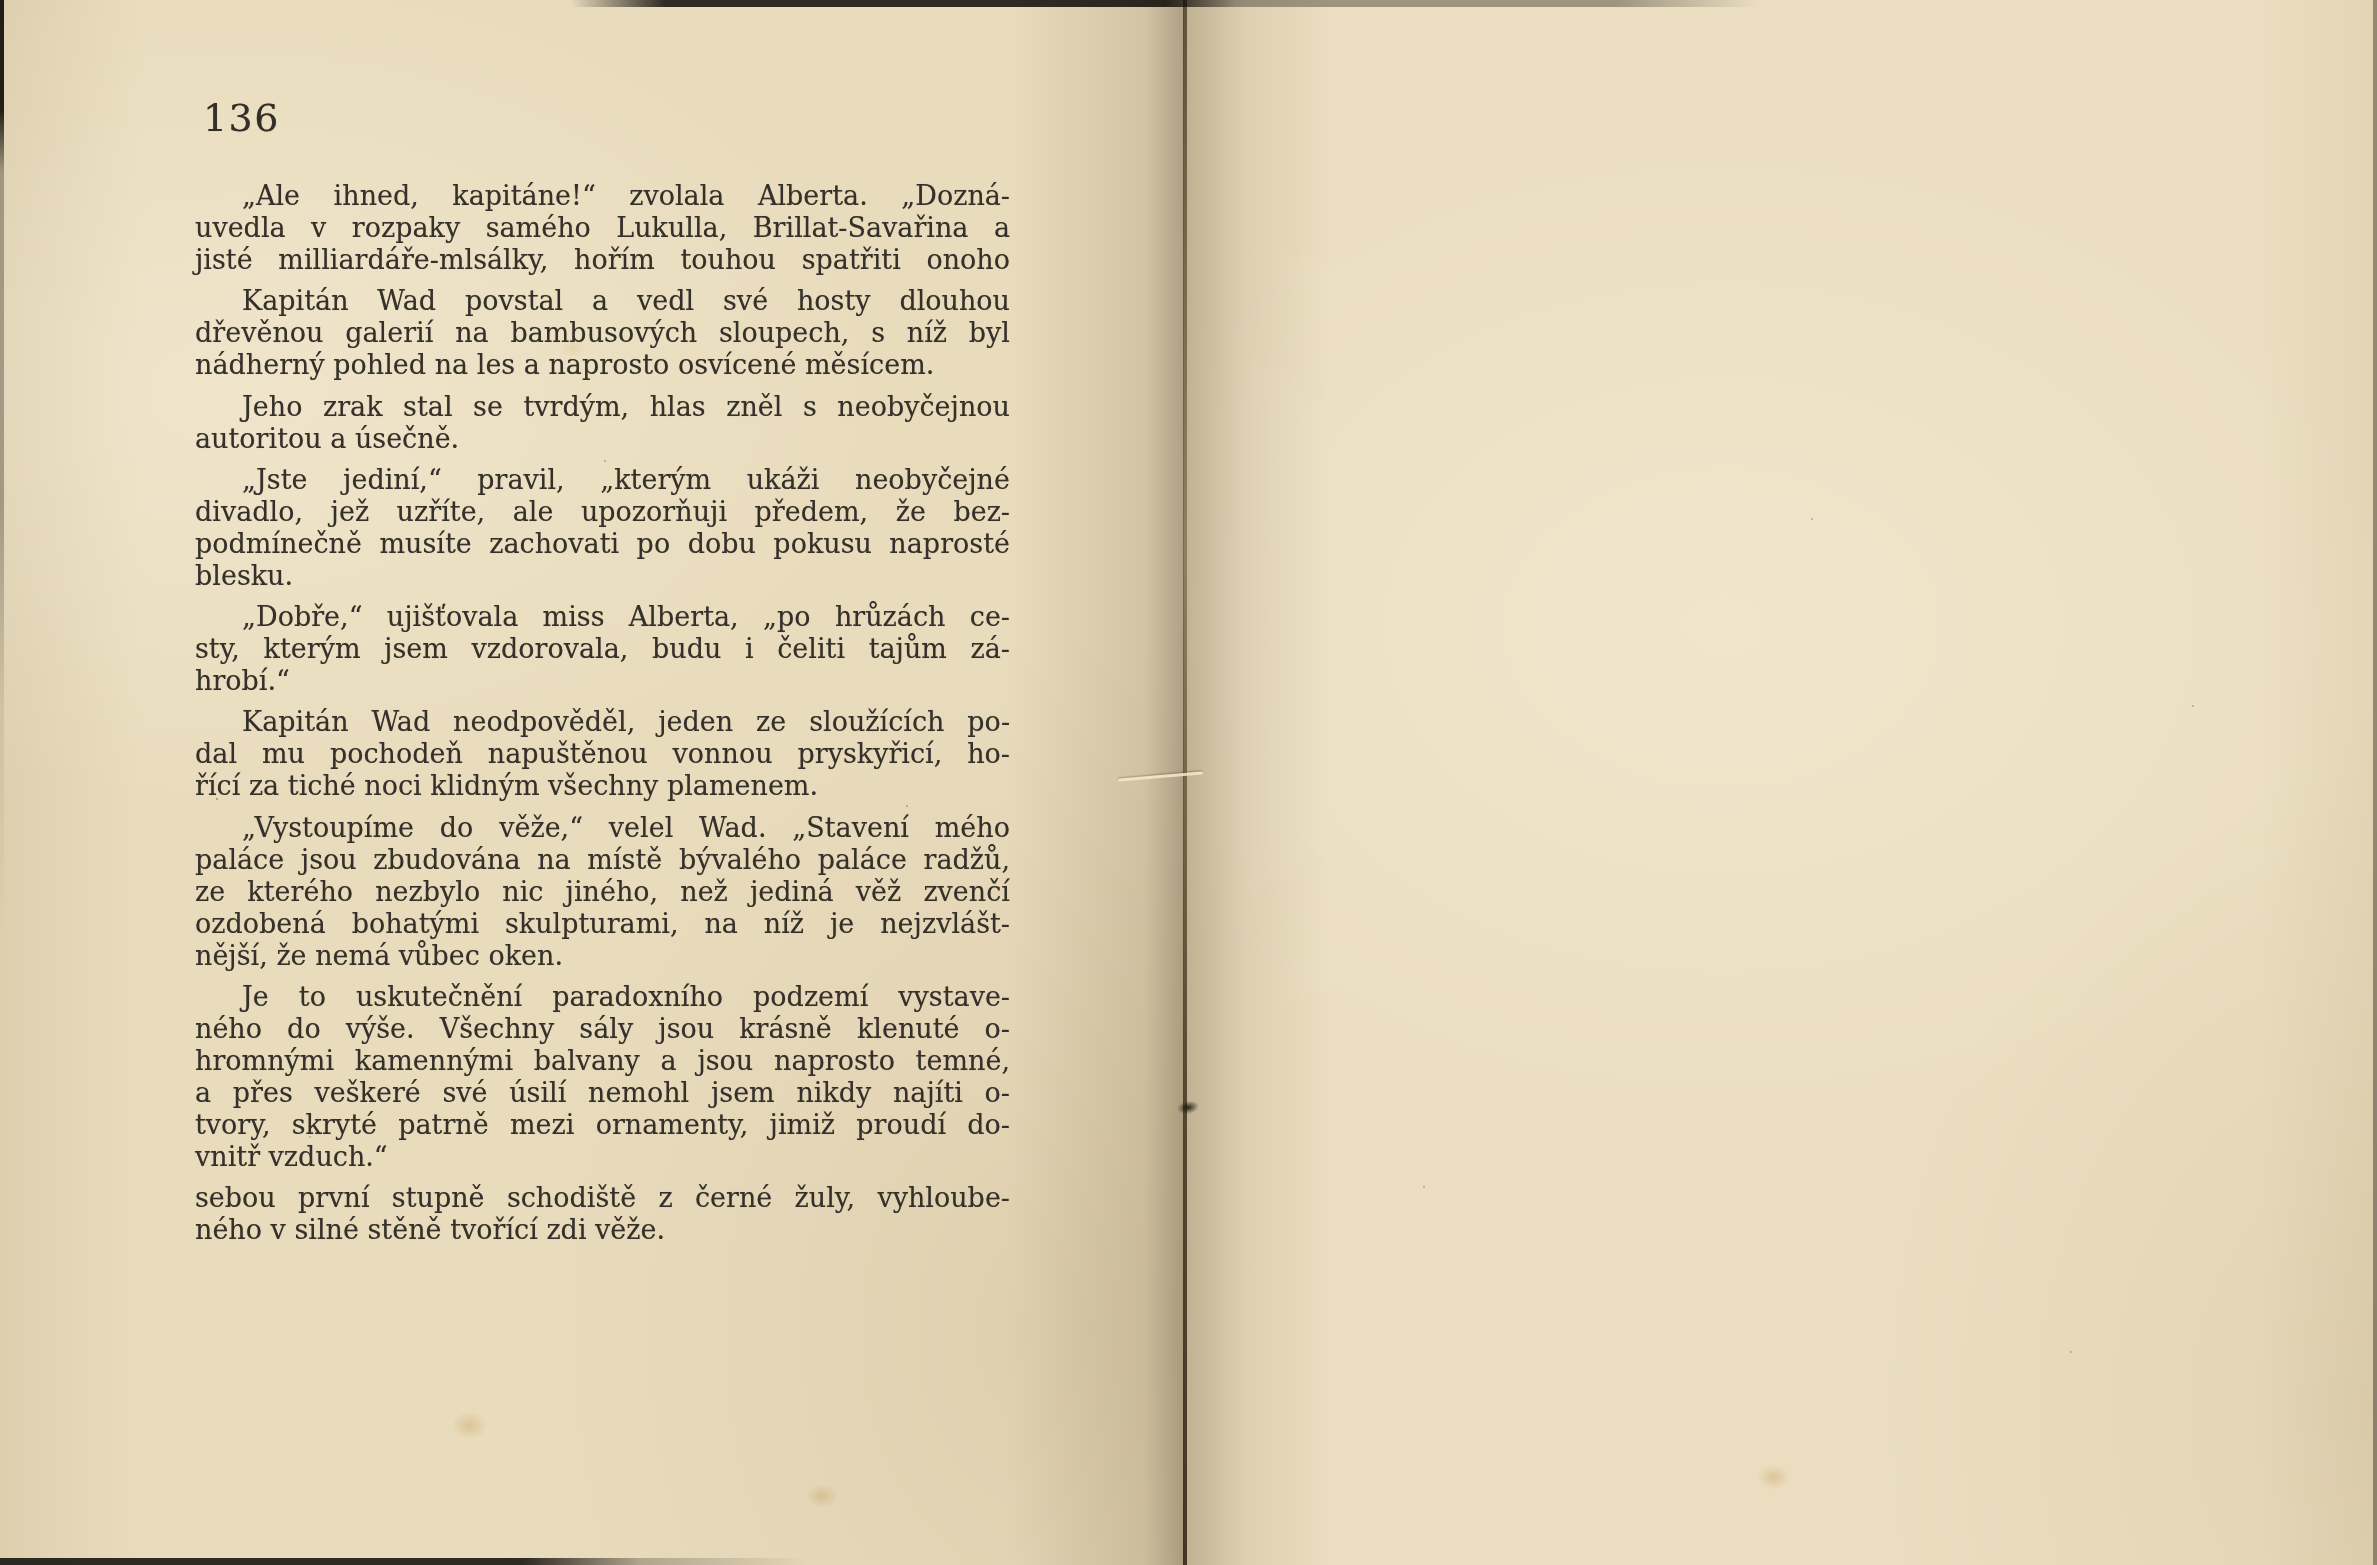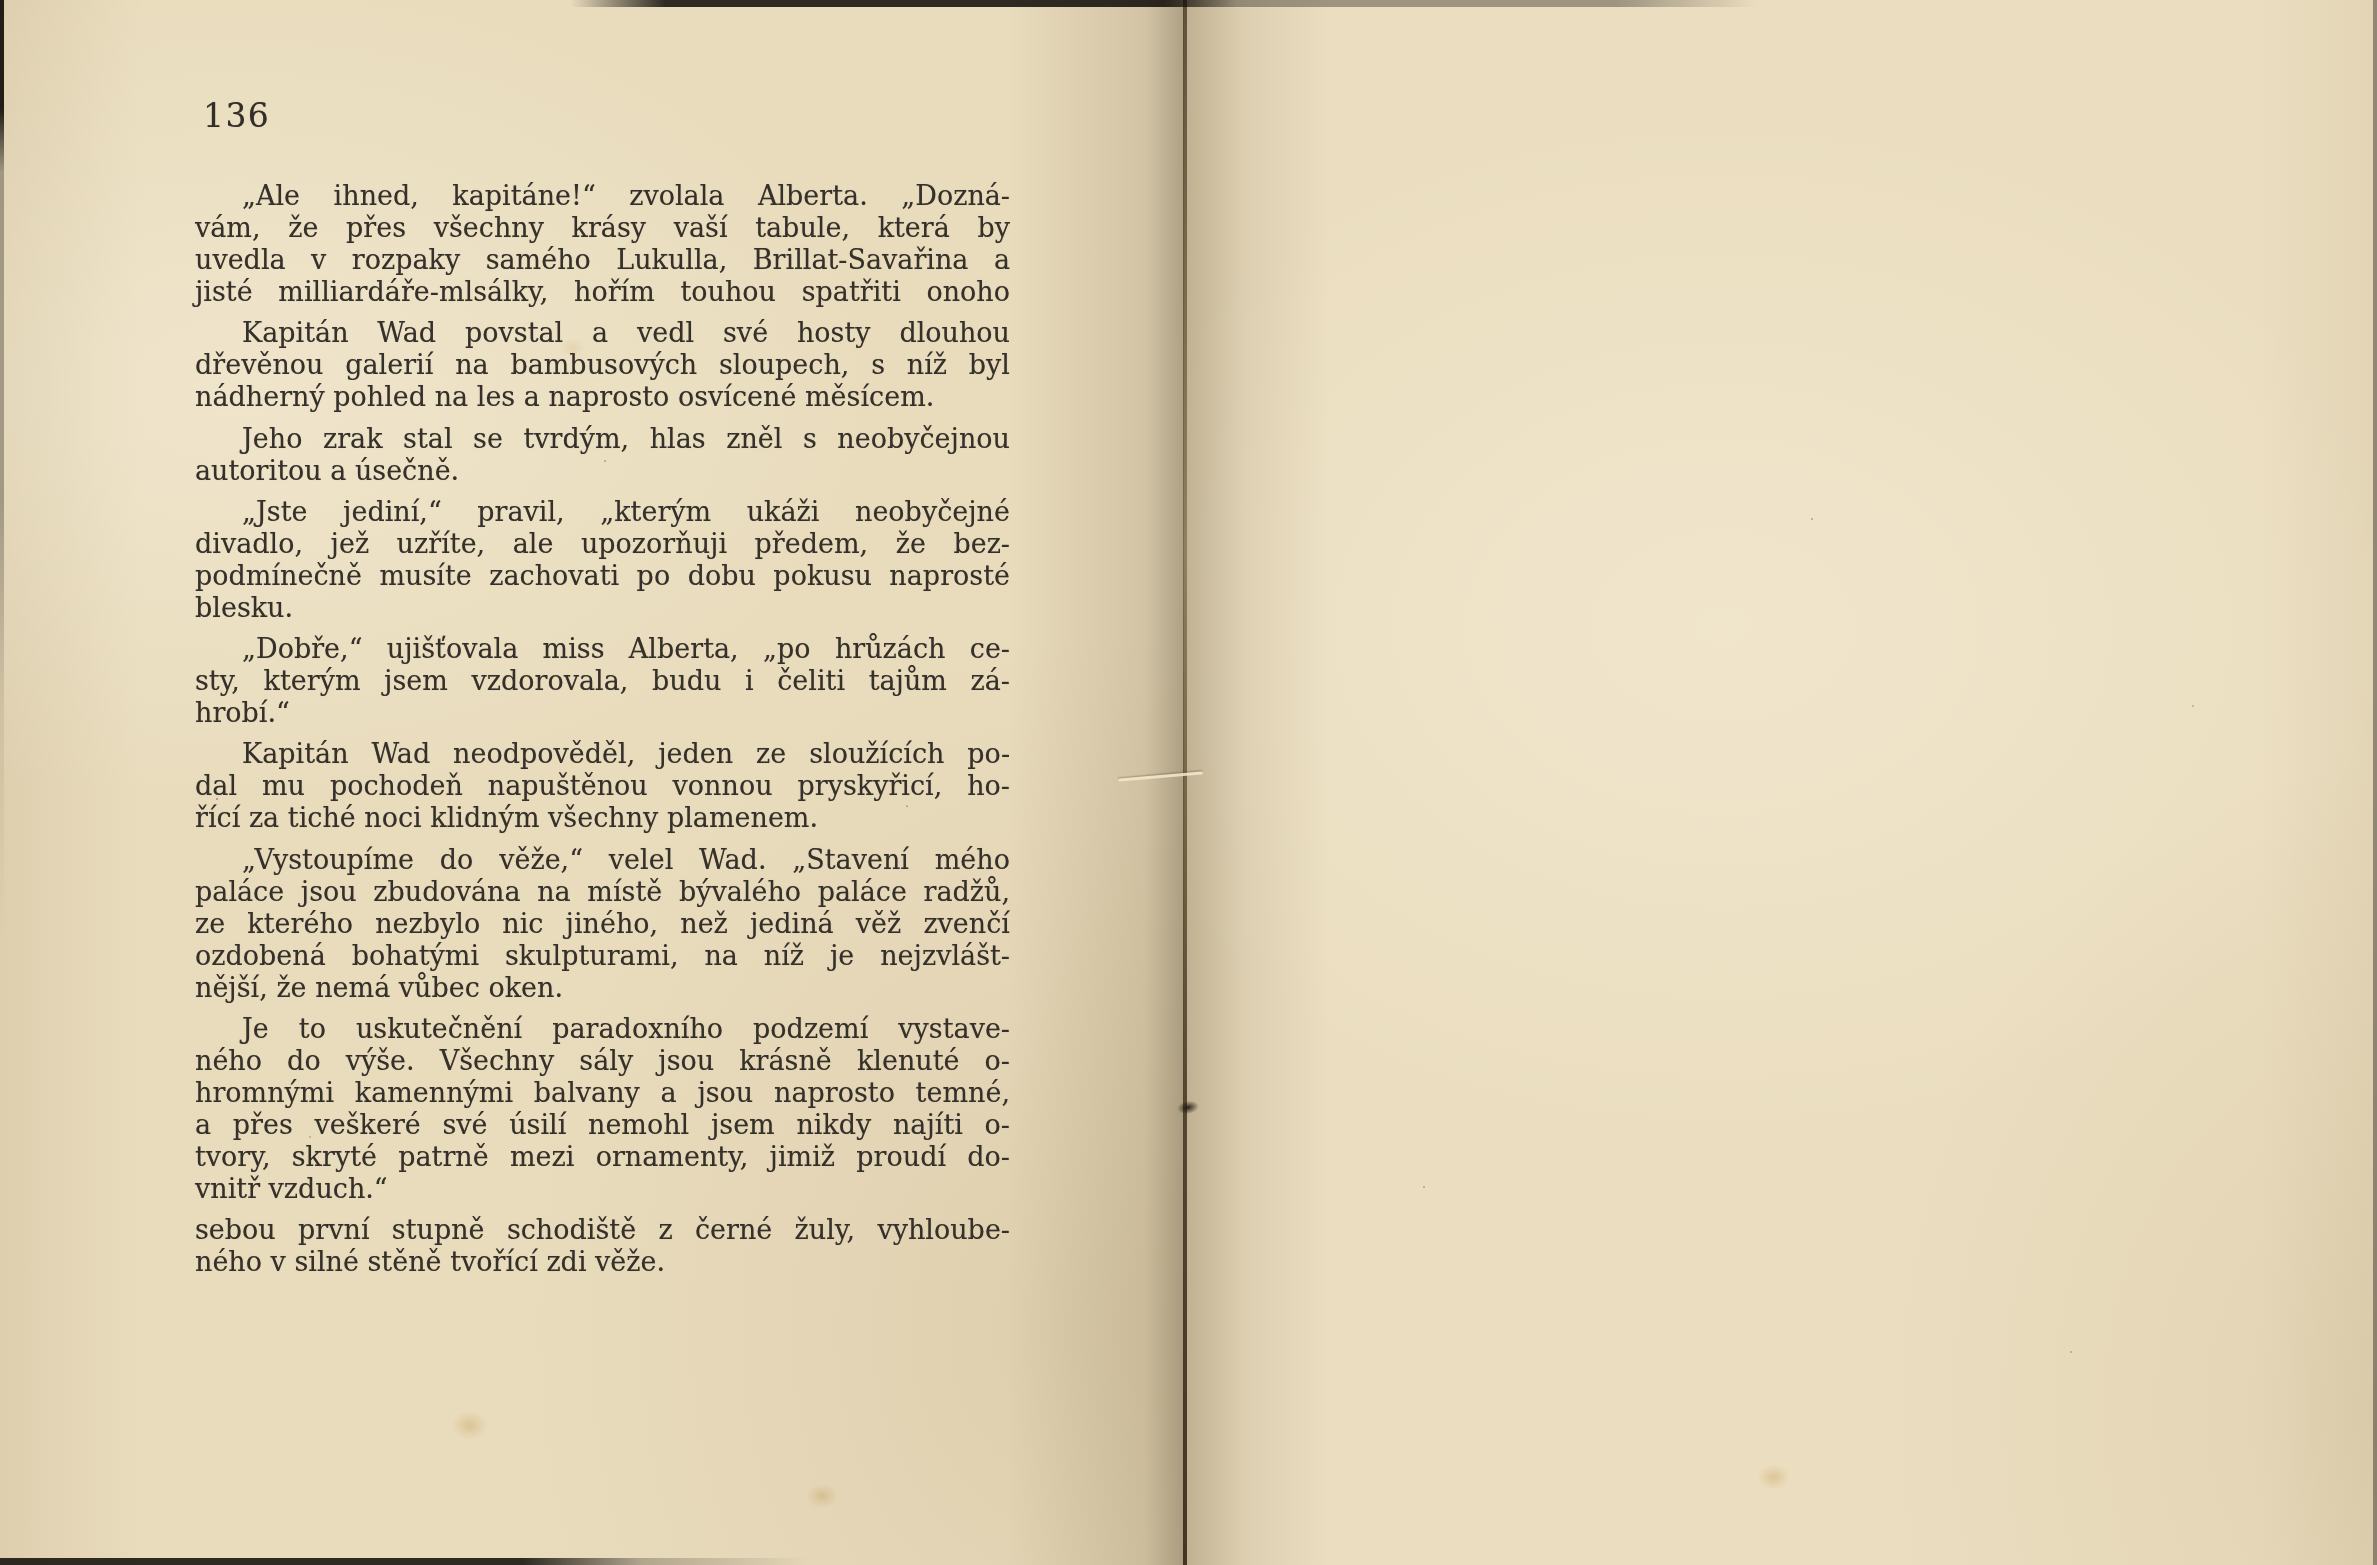--- a/index.html
+++ b/index.html
@@ -45,21 +45,21 @@
   .edge-bottom{position:absolute;left:0;bottom:0;width:2377px;height:8px;
     background:linear-gradient(to right, rgba(14,11,7,.85) 0 22%, rgba(14,11,7,.25) 27%, transparent 34%);}
   .edge-right{position:absolute;right:0;top:0;width:3.6px;height:1566px;background:rgba(14,11,7,.38);}
   
   .fox{position:absolute;border-radius:50%;background:radial-gradient(closest-side, rgba(186,142,60,.30), rgba(186,142,60,0));}
   .fox1{left:451px;top:1411px;width:37px;height:29px;}
   .fox2{left:806px;top:1484px;width:32px;height:24.4px;}
   .fox3{left:1757px;top:1464px;width:33px;height:26px;}
   .fox4{left:560px;top:338px;width:26px;height:20px;opacity:.5;}
   
-  .page-number{position:absolute;left:203px;top:96px;font-size:33px;color:#332e27;
+  .page-number{position:absolute;left:203px;top:96px;font-size:38px;color:#332e27;
     letter-spacing:1.4px;text-shadow:0 0 0.7px rgba(51,46,39,.45);}
   .body-text{position:absolute;left:195px;top:180px;width:815px;color:#35302a;
     font-size:27px;line-height:32px;text-shadow:0 0 0.7px rgba(53,48,42,.4);}
   .para{margin:0 0 9.3px 0;}
   .line{text-align:justify;text-align-last:justify;}
   .line.first{padding-left:47px;}
   .line.last{text-align-last:left;}
   .speck{position:absolute;left:216px;top:798px;width:2.2px;height:2.2px;border-radius:50%;background:rgba(90,66,35,.5);
     box-shadow:388px -338px 0 rgba(90,66,35,.4), 690px 7.2px 0 rgba(90,66,35,.4), 93px 338px 0 rgba(90,66,35,.35),
                1595px -280px 0 rgba(90,66,35,.4), 1976px -93px 0 rgba(90,66,35,.35), 1207px 388px 0 rgba(90,66,35,.4),
@@ -68,21 +68,20 @@
 </head>
 <body>
 
 <div class="spread">
 
   <div class="page page-left">
     <div class="page-number">136</div>
     <div class="body-text" id="body-text">
         <div class="para">
           <div class="line first">„Ale ihned, kapitáne!“ zvolala Alberta. „Dozná-</div>
-          <div class="line">vám, že přes všechny krásy vaší tabule, která by</div>
           <div class="line">uvedla v rozpaky samého Lukulla, Brillat-Savařina a</div>
           <div class="line">jisté milliardáře-mlsálky, hořím touhou spatřiti onoho</div>
         </div>
         <div class="para">
           <div class="line first">Kapitán Wad povstal a vedl své hosty dlouhou</div>
           <div class="line">dřevěnou galerií na bambusových sloupech, s níž byl</div>
           <div class="line last">nádherný pohled na les a naprosto osvícené měsícem.</div>
         </div>
         <div class="para">
           <div class="line first">Jeho zrak stal se tvrdým, hlas zněl s neobyčejnou</div>

